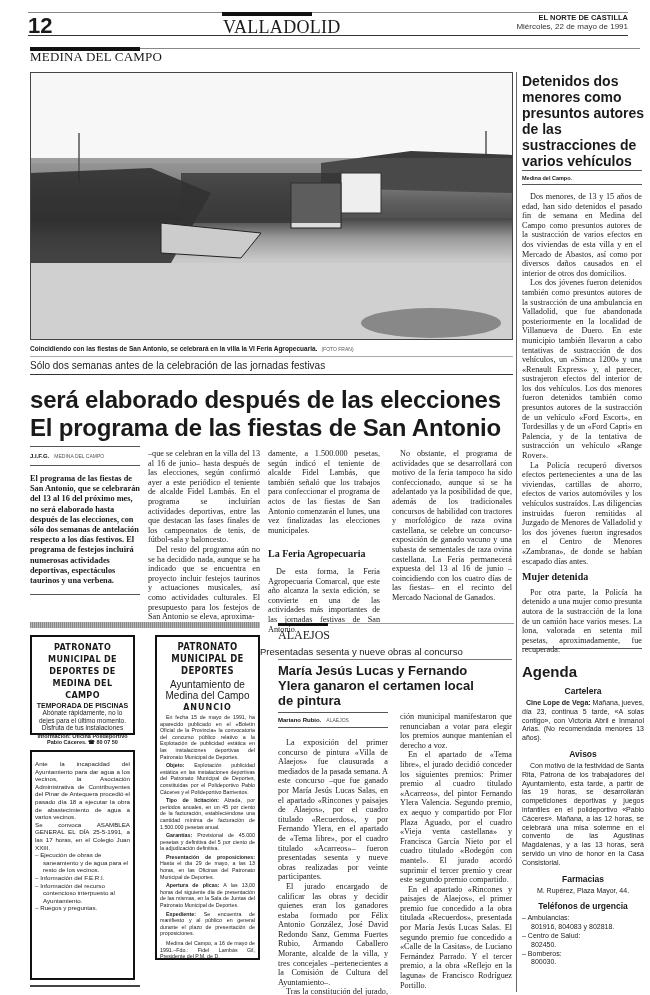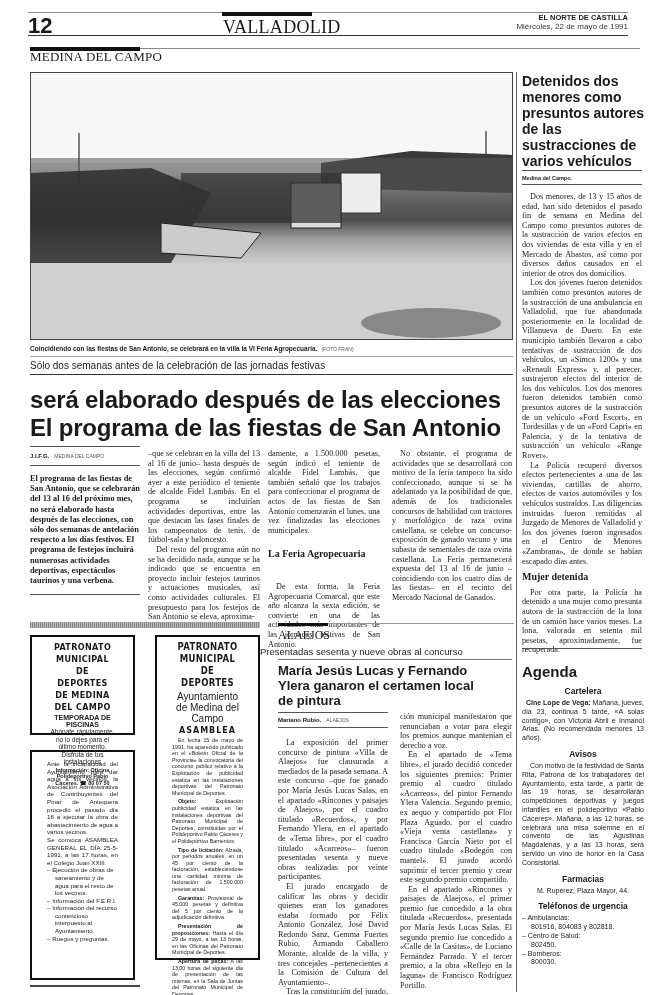--- a/index.html
+++ b/index.html
@@ -31,21 +31,21 @@
   
   .right-head { left: 522px; top: 73px; width: 125px; font-family: "Liberation Sans", sans-serif; font-weight: bold; font-size: 14px; line-height: 16px; }
   .byline-r { left: 522px; top: 172px; font-family: "Liberation Sans", sans-serif; font-weight: bold; font-size: 5.5px; }
   .subhead { font-family: "Liberation Serif", serif; font-weight: bold; font-size: 10px; }
 
   .lead { font-weight: bold; font-size: 8.3px; line-height: 10.2px; text-align: left; }
   .byline { font-family: "Liberation Sans", sans-serif; font-size: 6px; font-weight: bold; }
   .byline span { font-weight: normal; font-size: 5px; color:#555; margin-left:5px; }
 
   
-  .ad { border: 2px solid #111; padding: 4px 15px; text-align: center; font-family: "Liberation Sans", sans-serif; }
+  .ad { border: 2px solid #111; padding: 4px 3px; text-align: center; font-family: "Liberation Sans", sans-serif; }
   .ad-title { font-family: "DejaVu Sans", sans-serif; font-weight: bold; font-size: 10.5px; line-height: 13px; letter-spacing: 0.4px; transform: scaleX(0.85); }
   .ad-body { font-size: 6.2px; line-height: 7.6px; text-align: justify; }
   .grey-bar { background: repeating-linear-gradient(90deg,#888 0 1px,#bbb 1px 2px); height: 6px; }
 
   .agenda h2 { font-family: "Liberation Sans", sans-serif; font-size: 15px; font-weight: bold; margin-top: 8px; }
   .agenda h3 { font-family: "Liberation Sans", sans-serif; font-size: 8.5px; font-weight: bold; text-align: center; margin: 6px 0 3px; }
   .agenda .txt { font-family: "Liberation Sans", sans-serif; font-size: 7px; line-height: 8.8px; text-align: justify; }
   .agenda ul { list-style: none; font-family: "Liberation Sans", sans-serif; font-size: 7px; line-height: 8.8px; }
   .agenda li { padding-left: 9px; text-indent: -9px; }
 </style>
@@ -99,21 +99,21 @@
   <div class="rule" style="position:relative;width:110px;margin:6px 0 8px;"></div>
   <div class="col lead">El programa de las fiestas de San Antonio, que se celebrarán del 13 al 16 del próximo mes, no será elaborado hasta después de las elecciones, con sólo dos semanas de antelación respecto a los días festivos. El programa de festejos incluirá numerosas actividades deportivas, espectáculos taurinos y una verbena.</div>
   <div class="rule" style="position:relative;width:110px;margin:8px 0 10px;"></div>
 </div>
 <div class="abs col" style="left:148px;top:449px;width:112px;">
   <p style="text-indent:0">–que se celebran en la villa del 13 al 16 de junio– hasta después de las elecciones, según confirmó ayer a este periódico el teniente de alcalde Fidel Lambás. En el programa se incluirían actividades deportivas, entre las que destacan las fases finales de los campeonatos de tenis, de fútbol-sala y baloncesto.</p>
   <p>Del resto del programa aún no se ha decidido nada, aunque se ha indicado que se encuentra en proyecto incluir festejos taurinos y actuaciones musicales, así como actividades culturales. El presupuesto para los festejos de San Antonio se eleva, aproxima-</p>
 </div>
 <div class="abs col" style="left:268px;top:449px;width:112px;">
   <p style="text-indent:0">damente, a 1.500.000 pesetas, según indicó el teniente de alcalde Fidel Lambás, que también señaló que los trabajos para confeccionar el programa de actos de las fiestas de San Antonio comenzarán el lunes, una vez finalizadas las elecciones municipales.</p>
-  <div class="subhead" style="margin:14px 0 23px;">La Feria Agropecuaria</div>
+  <div class="subhead" style="margin:14px 0 8px;">La Feria Agropecuaria</div>
   <p>De esta forma, la Feria Agropecuaria Comarcal, que este año alcanza la sexta edición, se convierte en una de las actividades más importantes de las jornadas festivas de San Antonio.</p>
 </div>
 <div class="abs col" style="left:392px;top:449px;width:120px;">
   <p>No obstante, el programa de actividades que se desarrollará con motivo de la feria tampoco ha sido confeccionado, aunque si se ha adelantado ya la posibilidad de que, además de los tradicionales concursos de habilidad con tractores y morfológico de raza ovina castellana, se celebre un concurso-exposición de ganado vacuno y una subasta de sementales de raza ovina castellana. La Feria permanecerá expuesta del 13 al 16 de junio –coincidiendo con los cuatro días de las fiestas– en el recinto del Mercado Nacional de Ganados.</p>
 </div>
 
 <div class="abs right-head">Detenidos dos menores como presuntos autores de las sustracciones de varios vehículos</div>
 <div class="rule" style="left:522px;top:170px;width:120px;"></div>
 <div class="abs byline-r" style="top:175px;">Medina del Campo.</div>
 <div class="rule" style="left:522px;top:184px;width:120px;"></div>
@@ -160,21 +160,21 @@
     <li style="padding-left:8px;text-indent:-8px;">– <span>Información del F.E.R.I.</span></li>
     <li style="padding-left:8px;text-indent:-8px;">– <span>Información del recurso contencioso interpuesto al Ayuntamiento.</span></li>
     <li style="padding-left:8px;text-indent:-8px;">– <span>Ruegos y preguntas.</span></li>
   </ul>
 </div>
 <div class="thick" style="left:30px;top:985px;width:110px;height:2px;background:#444;"></div>
 
 <div class="abs ad" style="left:155px;top:635px;width:105px;height:325px;">
   <div class="ad-title" style="font-size:10px;line-height:12px;">PATRONATO MUNICIPAL DE DEPORTES</div>
   <div style="font-size:10px;line-height:11px;margin-top:2px;">Ayuntamiento de Medina del Campo</div>
-  <div style="font-family:'DejaVu Sans',sans-serif;font-weight:bold;font-size:8px;letter-spacing:1px;margin:2px 0;">ASAMBLEA</div>
+  <div style="font-family:'DejaVu Sans',sans-serif;font-weight:bold;font-size:8px;letter-spacing:1px;margin:2px 0;">ANUNCIO</div>
   <div class="ad-body" style="font-size:5.3px;line-height:6.6px;text-indent:6px;">En fecha 15 de mayo de 1991, ha aparecido publicado en el «Boletín Oficial de la Provincia» la convocatoria del concurso público relativo a la Explotación de publicidad estática en las instalaciones deportivas del Patronato Municipal de Deportes.</div>
   <div class="ad-body" style="font-size:5.3px;line-height:6.6px;text-indent:6px;margin-top:2px;"><b>Objeto:</b> <span>Explotación publicidad estática en las instalaciones deportivas del Patronato Municipal de Deportes, constituidas por el Polideportivo Pablo Cáceres y el Polideportivo Barrientos.</span></div>
   <div class="ad-body" style="font-size:5.3px;line-height:6.6px;text-indent:6px;margin-top:2px;"><b>Tipo de licitación:</b> <span>Alzada, por periodos anuales, en un 45 por ciento de la facturación, estableciéndose una cantidad mínima de facturación de 1.500.000 pesetas anual.</span></div>
   <div class="ad-body" style="font-size:5.3px;line-height:6.6px;text-indent:6px;margin-top:2px;"><b>Garantías:</b> <span>Provisional de 45.000 pesetas y definitiva del 5 por ciento de la adjudicación definitiva.</span></div>
   <div class="ad-body" style="font-size:5.3px;line-height:6.6px;text-indent:6px;margin-top:2px;"><b>Presentación de proposiciones:</b> <span>Hasta el día 29 de mayo, a las 13 horas, en las Oficinas del Patronato Municipal de Deportes.</span></div>
   <div class="ad-body" style="font-size:5.3px;line-height:6.6px;text-indent:6px;margin-top:2px;"><b>Apertura de plicas:</b> <span>A las 13,00 horas del siguiente día de presentación de las mismas, en la Sala de Juntas del Patronato Municipal de Deportes.</span></div>
   <div class="ad-body" style="font-size:5.3px;line-height:6.6px;text-indent:6px;margin-top:2px;"><b>Expediente:</b> <span>Se encuentra de manifiesto y al público en general durante el plazo de presentación de proposiciones.</span></div>
   <div class="ad-body" style="font-size:5.3px;line-height:6.6px;text-indent:6px;margin-top:3px;">Medina del Campo, a 16 de mayo de 1991.–Fdo.: Fidel Lambás Gil, Presidente del P.M. de D.</div>
 </div>
 

